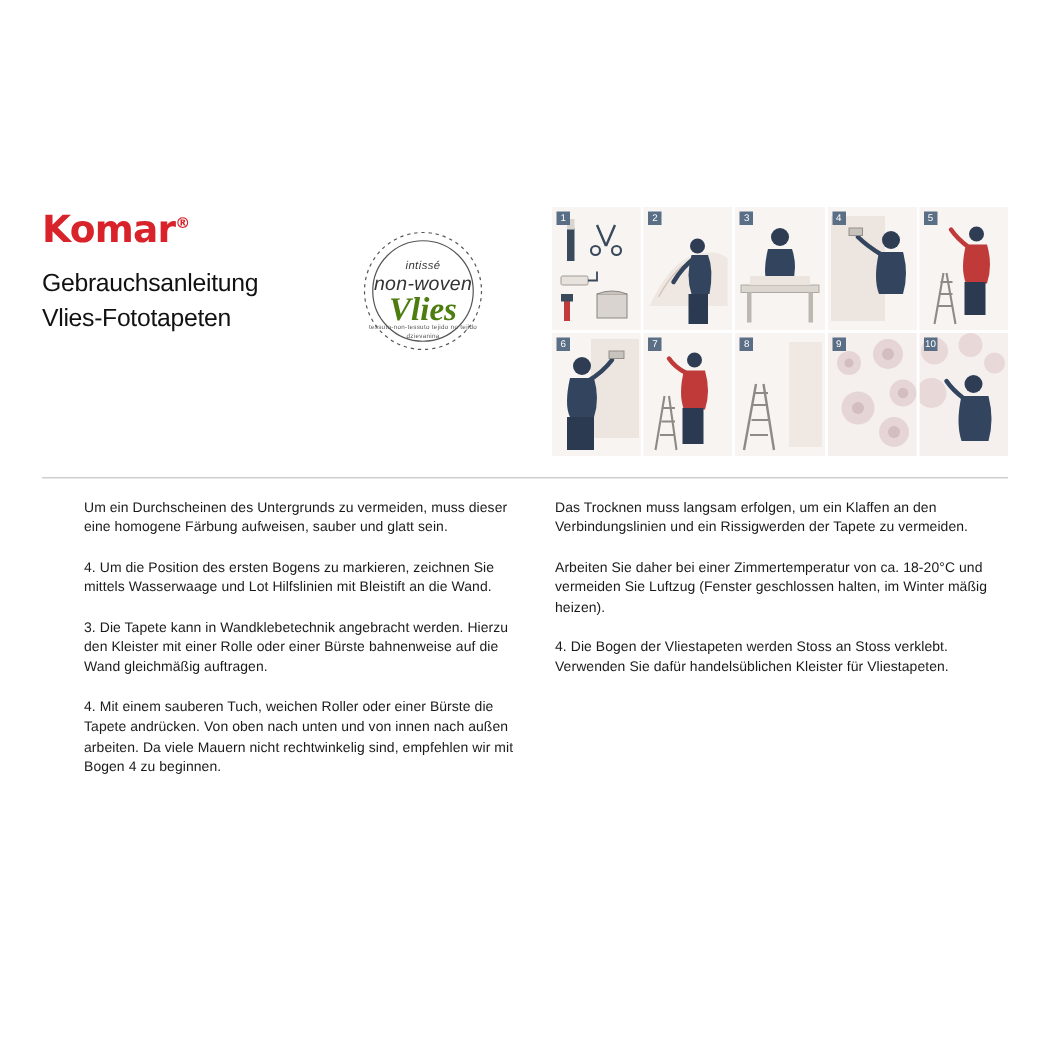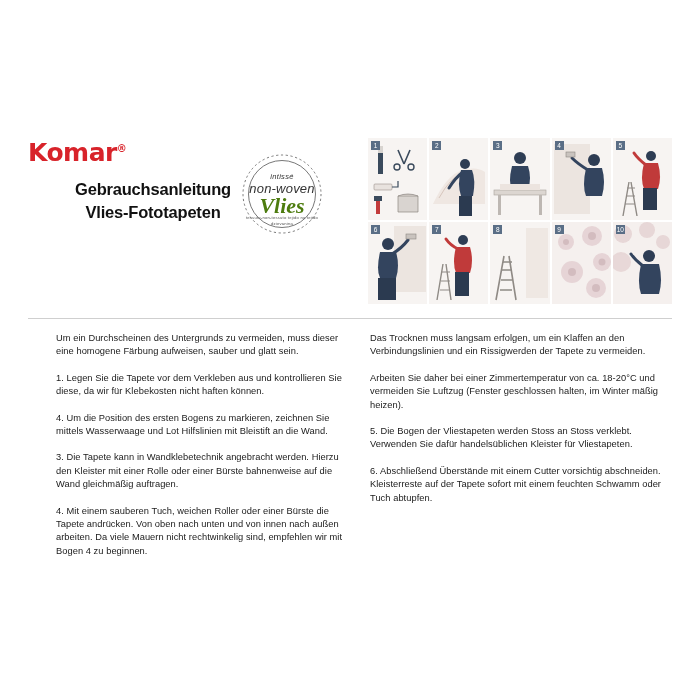--- a/index.html
+++ b/index.html
@@ -20,21 +20,20 @@
     height: 700px;
     box-sizing: border-box;
   }
   
   .header {
     position: absolute;
     left: 28px;
     top: 130px;
     width: 644px;
     height: 180px;
-    text-align: center;
   }
   .brand {
     position: absolute;
     left: 0;
     top: 8px;
     font-family: "DejaVu Sans", sans-serif;
     font-weight: bold;
     font-size: 25px;
     color: #d8232a;
     letter-spacing: -0.5px;
@@ -45,21 +44,21 @@
     font-weight: bold;
   }
   .title-block {
     position: absolute;
     left: 0;
     top: 48px;
     width: 250px;
   }
   .title-line {
     font-family: "Liberation Sans", sans-serif;
-    font-weight: bold;
+    font-weight: normal;
     font-size: 16.5px;
     line-height: 23px;
     color: #111111;
     letter-spacing: -0.2px;
   }
   
   .seal {
     position: absolute;
     left: 238px;
     top: 150px;
@@ -332,26 +331,24 @@
         <path d="M30 44 q-8 -6 -12 -12" stroke="#33445e" stroke-width="3" fill="none" stroke-linecap="round"></path>
       </svg>
     </div>
 
   </div>
 
   <div class="divider"></div>
 
   <div class="col col-left">
     <p class="para">Um ein Durchscheinen des Untergrunds zu vermeiden, muss dieser eine homogene Färbung aufweisen, sauber und glatt sein.</p>
-    <p class="para">1. Legen Sie die Tapete vor dem Verkleben aus und kontrollieren Sie diese, da wir für Klebekosten nicht haften können.</p>
     <p class="para">4. Um die Position des ersten Bogens zu markieren, zeichnen Sie mittels Wasserwaage und Lot Hilfslinien mit Bleistift an die Wand.</p>
     <p class="para">3. Die Tapete kann in Wandklebetechnik angebracht werden. Hierzu den Kleister mit einer Rolle oder einer Bürste bahnenweise auf die Wand  gleichmäßig auftragen.</p>
     <p class="para">4. Mit einem sauberen Tuch, weichen Roller oder einer Bürste die Tapete andrücken. Von oben nach unten und von innen nach außen arbeiten. Da viele Mauern nicht rechtwinkelig sind, empfehlen wir mit Bogen 4 zu beginnen.</p>
   </div>
 
   <div class="col col-right">
     <p class="para">Das Trocknen muss langsam erfolgen, um ein Klaffen an den Verbindungslinien und ein Rissigwerden der Tapete zu vermeiden.</p>
     <p class="para">Arbeiten Sie daher bei einer Zimmertemperatur von ca. 18-20°C und vermeiden Sie Luftzug (Fenster geschlossen halten, im Winter mäßig heizen).</p>
-    <p class="para">5. Die Bogen der Vliestapeten werden Stoss an Stoss verklebt. Verwenden Sie dafür handelsüblichen Kleister für Vliestapeten.</p>
-    <p class="para">6. Abschließend Überstände mit einem Cutter vorsichtig abschneiden. Kleisterreste auf der Tapete sofort mit einem feuchten Schwamm oder Tuch abtupfen.</p>
+    <p class="para">4. Die Bogen der Vliestapeten werden Stoss an Stoss verklebt. Verwenden Sie dafür handelsüblichen Kleister für Vliestapeten.</p>
   </div>
 
 </div>
 
 </body></html>

